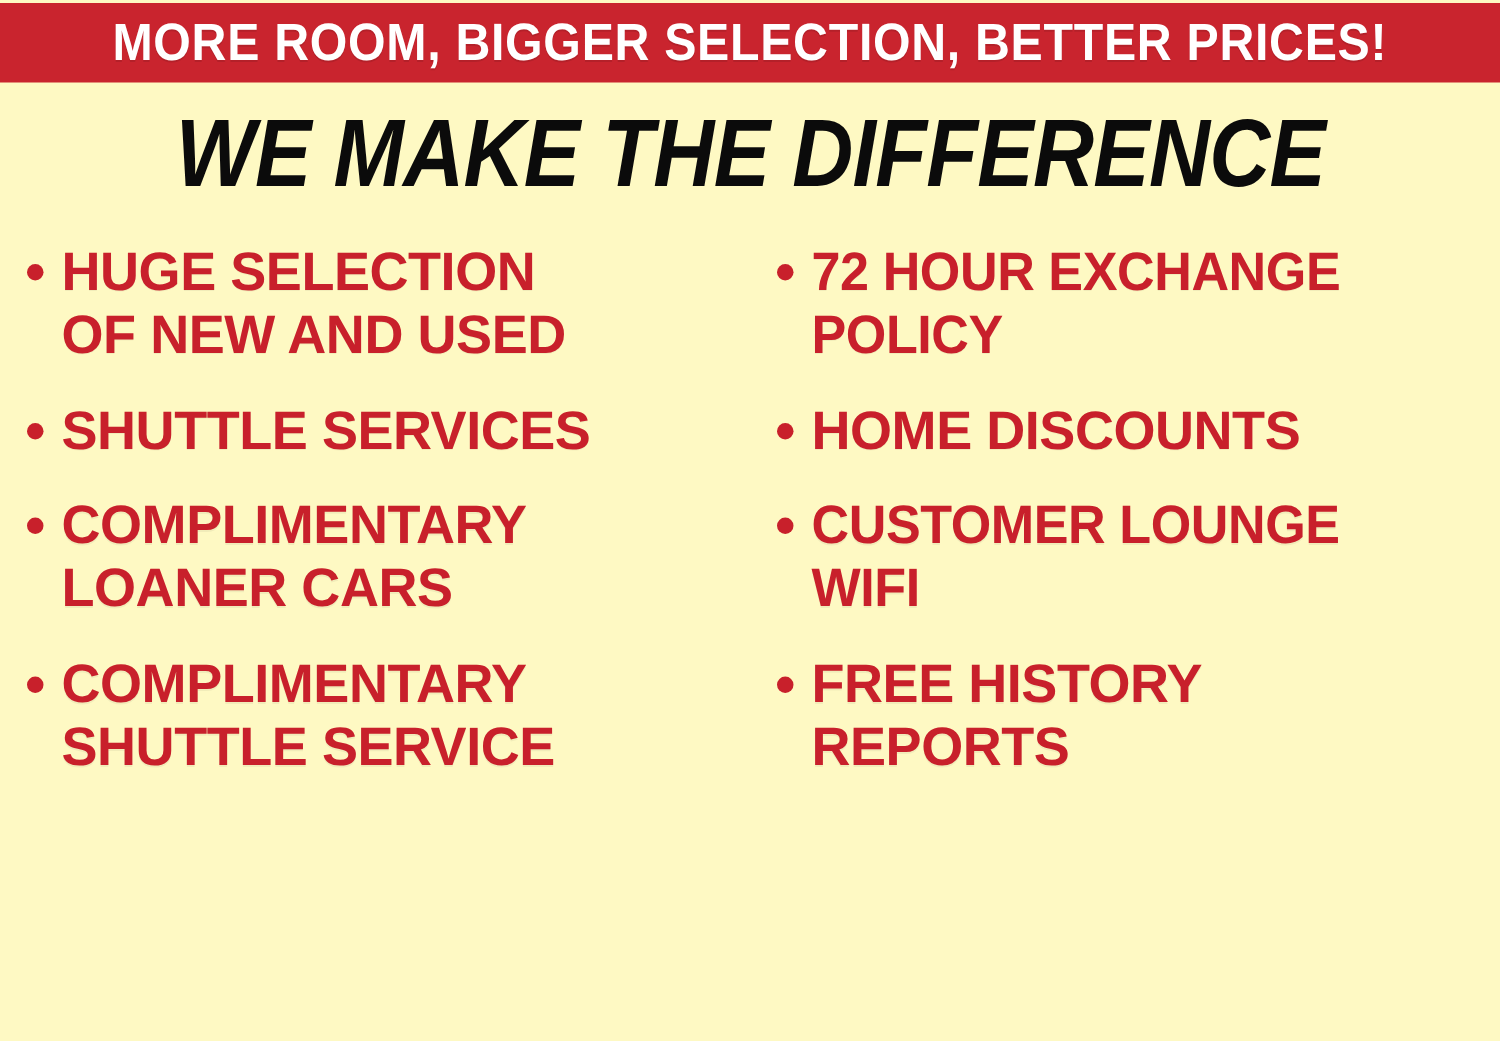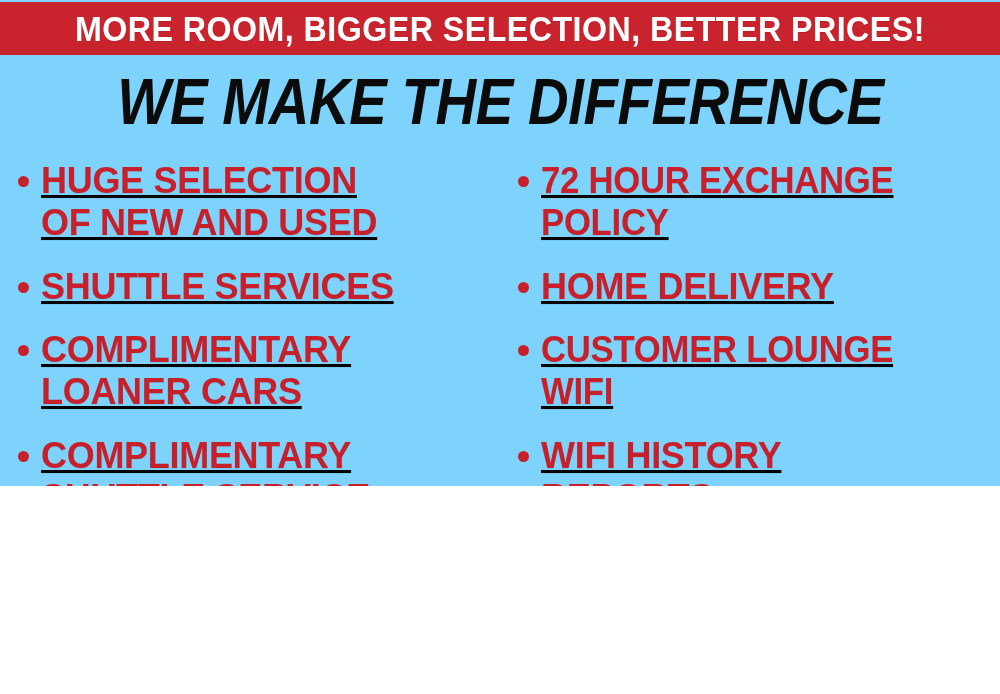--- a/index.html
+++ b/index.html
@@ -6,22 +6,22 @@
     margin: 0;
     padding: 0;
     background: #ffffff;
   }
   body {
     font-family: "Liberation Sans", sans-serif;
   }
   #banner {
     position: relative;
     width: 1000px;
-    height: 486px;
-    background: #7dd3fc;
+    height: 694px;
+    background: #fef9c3;
     overflow: hidden;
   }
 
   
   .header-bar {
     position: absolute;
     left: 0;
     top: 2px;
     width: 1000px;
     height: 53px;
@@ -79,21 +79,20 @@
     position: absolute;
     top: 0;
   }
   .col-left  { left: 18px;  width: 492px; }
   .col-right { left: 518px; width: 482px; }
 
   .bullet-item {
     display: flex;
     align-items: flex-start;
     margin-bottom: 22px;
-    text-decoration: underline;
   }
   .dot {
     flex: 0 0 auto;
     width: 11px;
     height: 11px;
     border-radius: 50%;
     background: #c8202b;
     margin-top: 16px;
     margin-right: 12px;
   }
@@ -151,28 +150,28 @@
     </div>
 
     <div class="col col-right">
       <div class="bullet-item">
         <span class="dot"></span>
         <span class="bullet-text tight">72 HOUR EXCHANGE
 POLICY</span>
       </div>
       <div class="bullet-item">
         <span class="dot"></span>
-        <span class="bullet-text">HOME DELIVERY</span>
+        <span class="bullet-text">HOME DISCOUNTS</span>
       </div>
       <div class="bullet-item">
         <span class="dot"></span>
         <span class="bullet-text tight">CUSTOMER LOUNGE
 WIFI</span>
       </div>
       <div class="bullet-item">
         <span class="dot"></span>
-        <span class="bullet-text">WIFI HISTORY
+        <span class="bullet-text">FREE HISTORY
 REPORTS</span>
       </div>
     </div>
 
   </div>
 </div>
 
 </body></html>

